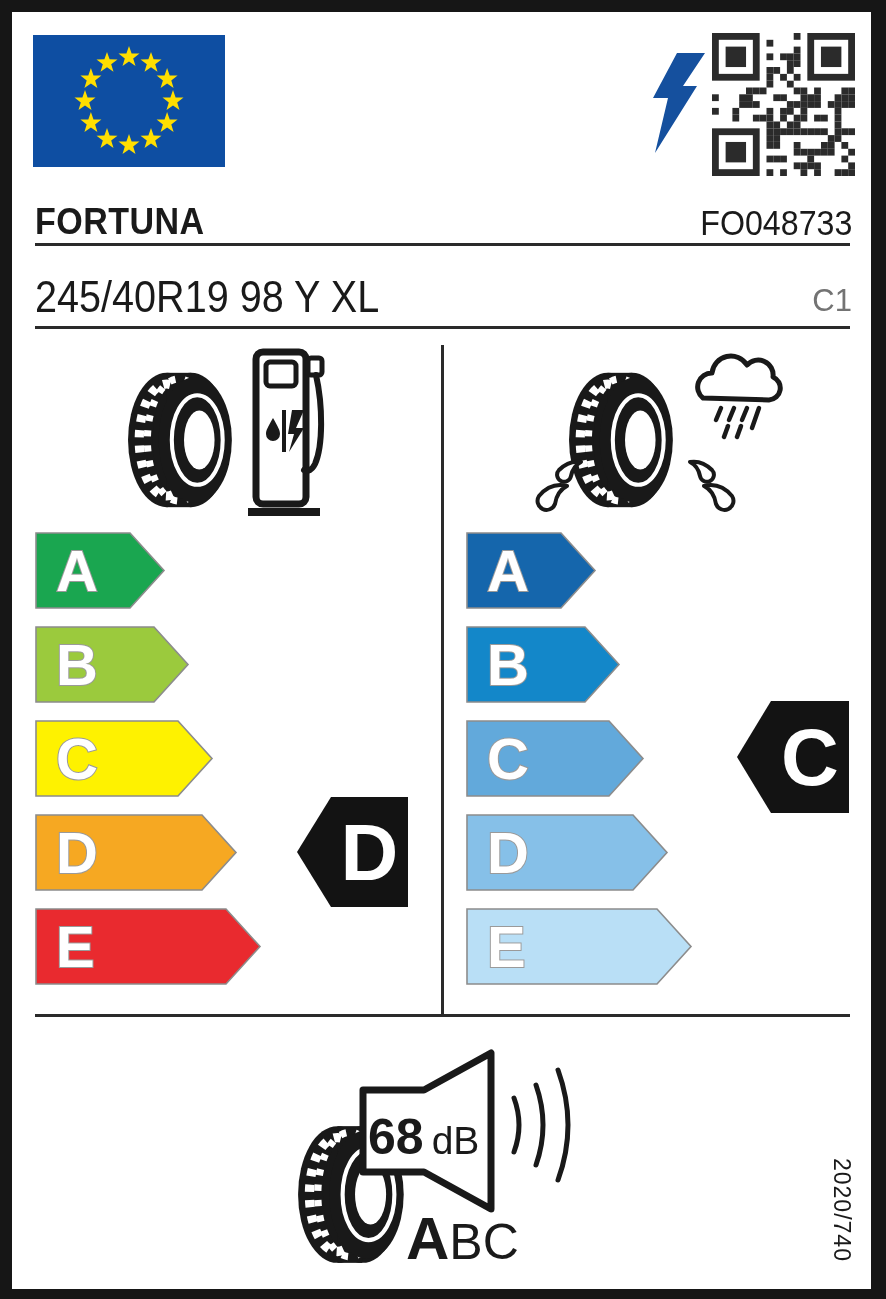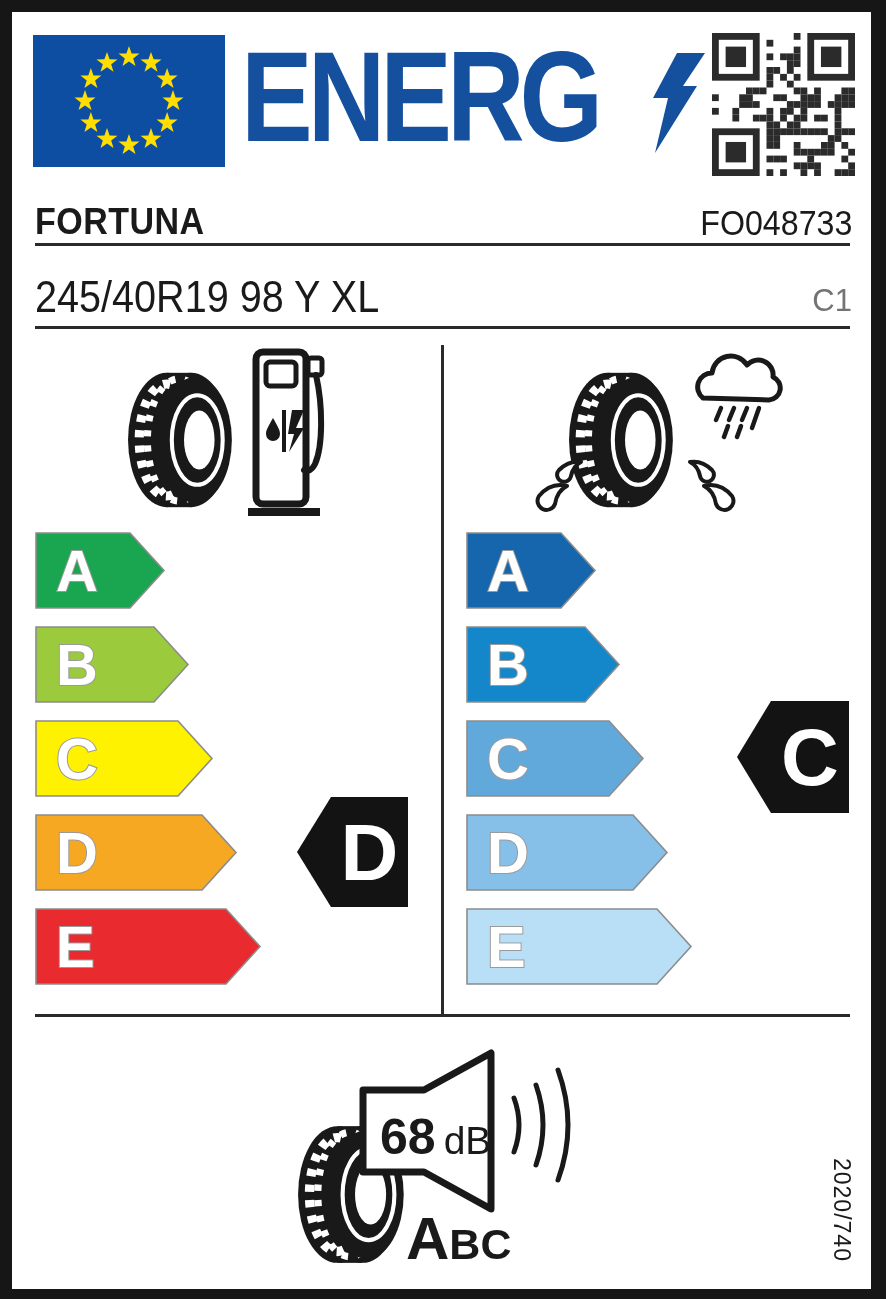--- a/index.html
+++ b/index.html
@@ -7,26 +7,26 @@
   .page { position:relative; width:886px; height:1299px; background:#fff; overflow:hidden; }
   .frame { position:absolute; inset:0; border:12px solid #161616; border-right-width:15px; border-bottom-width:10px; pointer-events:none; z-index:50; }
   .abs { position:absolute; }
   .sep { position:absolute; height:3px; background:#2a2a2a; left:35px; width:815px; }
   #brand { left:35px; top:201px; font-size:37px; font-weight:bold; color:#1a1a1a; transform:scaleX(0.92); transform-origin:0 0; letter-spacing:0.5px; }
   #model-id { right:34px; top:203px; font-size:35px; color:#1a1a1a; transform:scaleX(0.92); transform-origin:100% 0; }
   #tire-size { left:35px; top:271px; font-size:45px; color:#1a1a1a; transform:scaleX(0.88); transform-origin:0 0; }
   #tire-class { right:34px; top:283px; font-size:31px; color:#737373; }
   #energ-wrap { left:241px; top:33px; }
   #energ-text { display:inline-block; font-size:128px; line-height:1; font-weight:bold; letter-spacing:-6px; color:#15509E; transform:scaleX(0.84); transform-origin:0 0; }
-  #noise-db { left:380px; top:1108px; z-index:12; color:#1a1a1a; }
+  #noise-db { left:368px; top:1108px; z-index:12; color:#1a1a1a; }
   #noise-db .val { font-size:50px; font-weight:bold; }
   #noise-db .unit { font-size:39px; margin-left:8px; }
   #noise-class { left:406px; top:1204px; z-index:12; color:#1a1a1a; }
   #noise-class .big { font-size:60px; font-weight:bold; }
-  #noise-class .rest { font-size:43px;font-weight:bold; }
+  #noise-class .rest { font-size:50px; }
   #regulation { left:828px; top:1158px; font-size:23px; color:#1a1a1a; writing-mode:vertical-rl; letter-spacing:1px; }
   svg { display:block; }
 </style>
 </head>
 <body>
 
 <div class="page">
   <div class="frame"></div>
 
   <svg class="abs" id="eu-flag" style="left:33px; top:35px;" width="192" height="132" viewBox="0 0 192 132">
@@ -38,23 +38,20 @@
       <polygon points="134.1,77.0 136.7,84.4 144.6,84.6 138.3,89.4 140.6,96.9 134.1,92.4 127.6,96.9 129.9,89.4 123.6,84.6 131.5,84.4" fill="#FFDE00"></polygon>
       <polygon points="118.0,93.1 120.6,100.5 128.5,100.7 122.2,105.5 124.5,113.0 118.0,108.5 111.5,113.0 113.8,105.5 107.5,100.7 115.4,100.5" fill="#FFDE00"></polygon>
       <polygon points="96.0,99.0 98.6,106.4 106.5,106.6 100.2,111.4 102.5,118.9 96.0,114.4 89.5,118.9 91.8,111.4 85.5,106.6 93.4,106.4" fill="#FFDE00"></polygon>
       <polygon points="74.0,93.1 76.6,100.5 84.5,100.7 78.2,105.5 80.5,113.0 74.0,108.5 67.5,113.0 69.8,105.5 63.5,100.7 71.4,100.5" fill="#FFDE00"></polygon>
       <polygon points="57.9,77.0 60.5,84.4 68.4,84.6 62.1,89.4 64.4,96.9 57.9,92.4 51.4,96.9 53.7,89.4 47.4,84.6 55.3,84.4" fill="#FFDE00"></polygon>
       <polygon points="52.0,55.0 54.6,62.4 62.5,62.6 56.2,67.4 58.5,74.9 52.0,70.4 45.5,74.9 47.8,67.4 41.5,62.6 49.4,62.4" fill="#FFDE00"></polygon>
       <polygon points="57.9,33.0 60.5,40.4 68.4,40.6 62.1,45.4 64.4,52.9 57.9,48.4 51.4,52.9 53.7,45.4 47.4,40.6 55.3,40.4" fill="#FFDE00"></polygon>
       <polygon points="74.0,16.9 76.6,24.3 84.5,24.5 78.2,29.3 80.5,36.8 74.0,32.3 67.5,36.8 69.8,29.3 63.5,24.5 71.4,24.3" fill="#FFDE00"></polygon>
     </svg>
 
-  <div class="abs" id="energ-wrap">
-    <span id="energ-text">ENERG</span>
-  </div>
   <svg class="abs" style="left:647px; top:53px;" width="58" height="100" viewBox="0 0 58 100">
     <polygon points="30,0 58,0 36,33 50,33 8,100 21,45 6,45" fill="#15509E"></polygon>
   </svg>
 
   <svg class="abs" id="qr" style="left:712px; top:33px;" width="143" height="143" viewBox="0 0 143 143">
       <rect x="81.7" y="0.0" width="6.8" height="6.8" fill="#2b2b2b"></rect>
       <rect x="54.5" y="6.8" width="6.8" height="6.8" fill="#2b2b2b"></rect>
       <rect x="81.7" y="13.6" width="6.8" height="6.8" fill="#2b2b2b"></rect>
       <rect x="54.5" y="20.4" width="6.8" height="6.8" fill="#2b2b2b"></rect>
       <rect x="68.1" y="20.4" width="6.8" height="6.8" fill="#2b2b2b"></rect>

